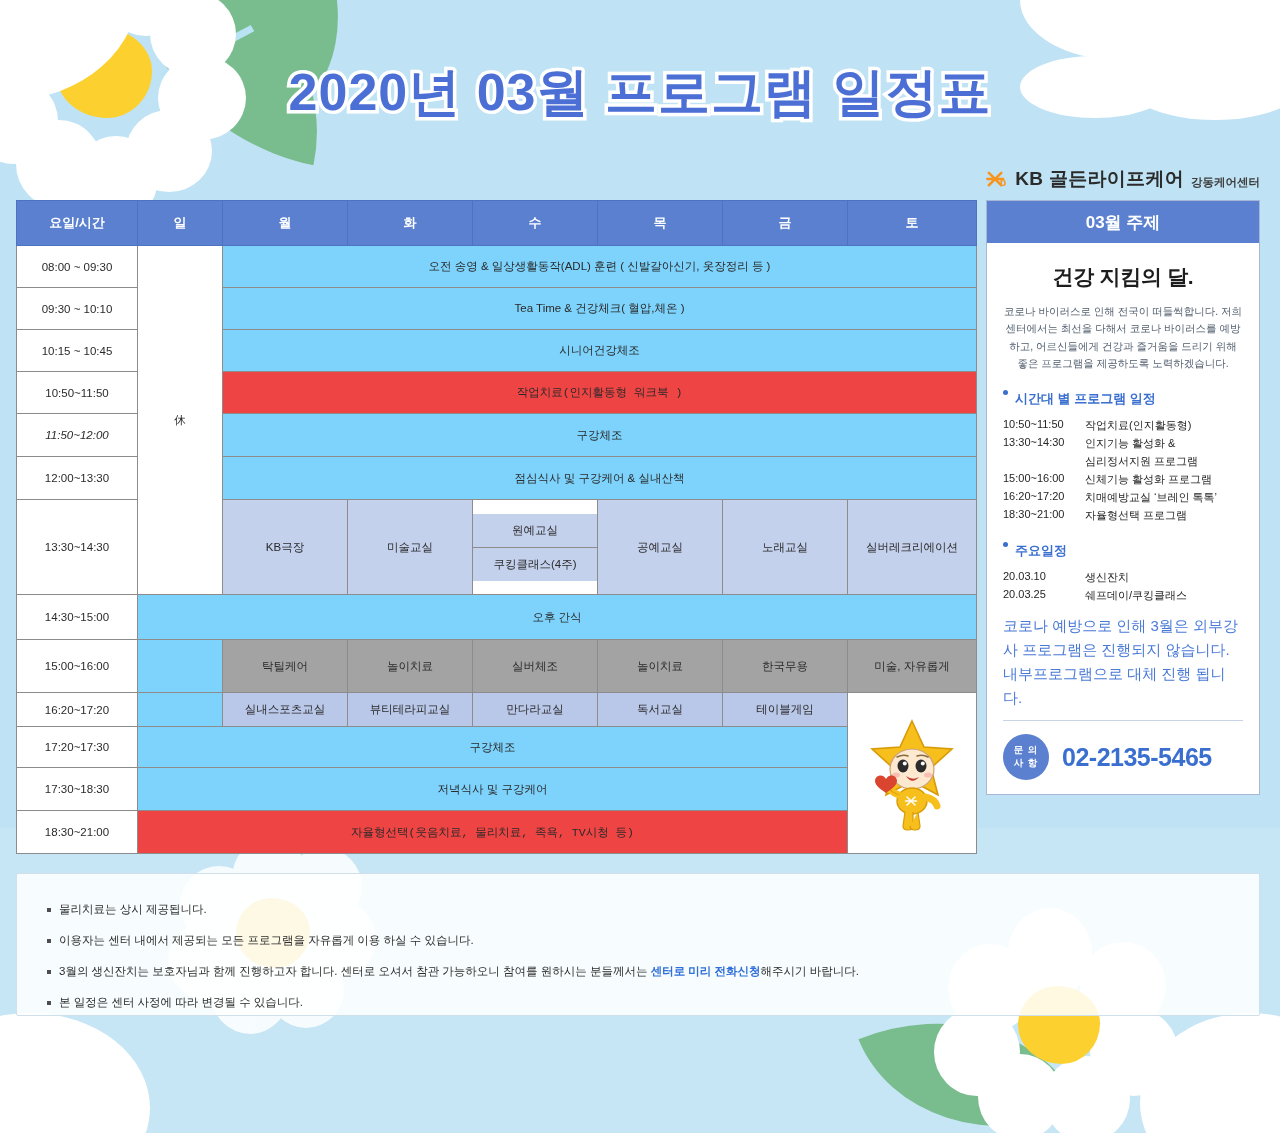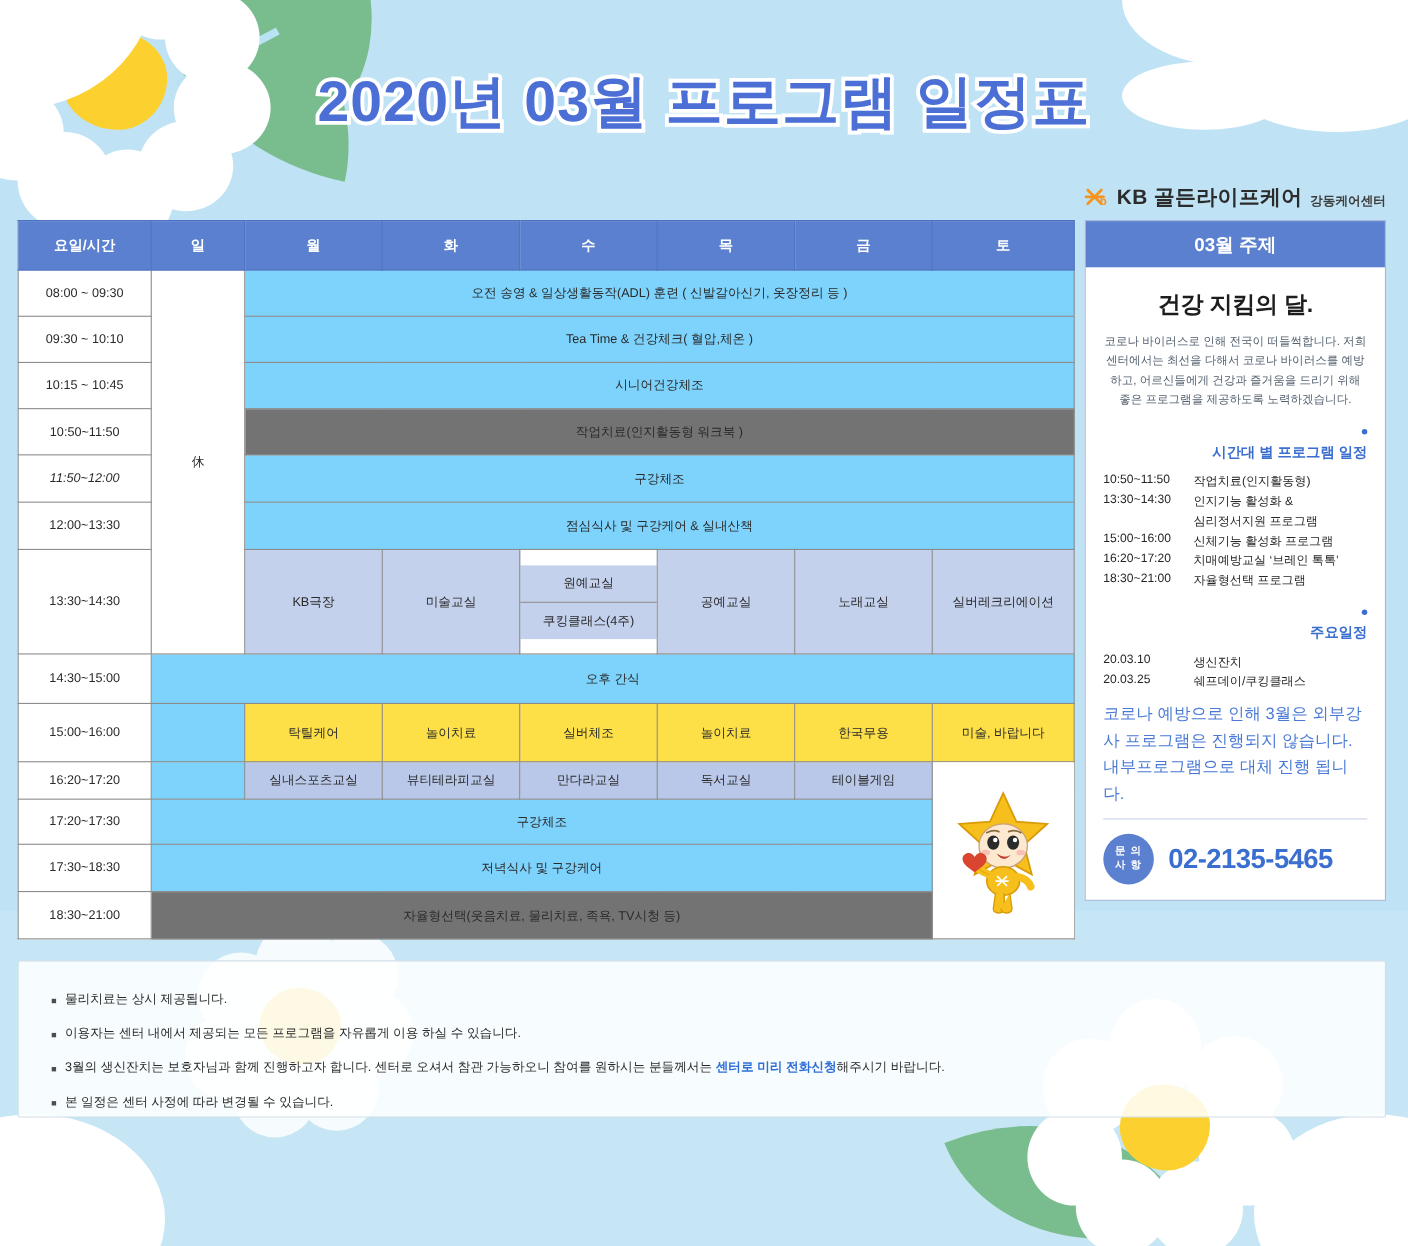--- a/index.html
+++ b/index.html
@@ -120,22 +120,22 @@
     font-size: 13px;
     height: 44px;
     border-color: #4d72c0;
   }
   .time-cell {
     font-size: 11.5px;
     color: #333;
     background: #ffffff;
   }
   .row-white { background: #7dd3fc; }
-  .row-lav-dark { background: #737373; }
-  .row-lav-light { background: #fde047; }
+  .row-lav-dark { background: #ef4444; font-family: Liberation Mono, monospace; }
+  .row-lav-light { background: #a3a3a3; }
   .row-blue-mid { background: #b9c7e8; }
   .row-blue-soft { background: #c4d1ed; }
   .sun-cell {
     background: #ffffff;
     color: #f6b5a6;
     font-size: 15px;
   }
   .split-wrap { padding: 0; }
   .split-inner { width: 100%; border-collapse: collapse; table-layout: fixed; }
   .split-inner td {
@@ -194,23 +194,22 @@
     color: #53606f;
     line-height: 1.65;
     text-align: center;
   }
   .section-head {
     font-size: 13px;
     font-weight: bold;
     color: #3a6fd0;
     margin: 18px 0 8px;
     display: flex;
-    align-items: flex-end;
+    align-items: flex-start;
     gap: 7px;
-    flex-direction: column;
   }
   .bullet-dot {
     width: 5px; height: 5px;
     border-radius: 50%;
     background: #3a6fd0;
     display: inline-block;
     flex: none;
   }
   .sched-list { width: 100%; border-collapse: collapse; }
   .sched-list td {
@@ -442,21 +441,21 @@
     </tr>
 
     <tr>
       <td class="time-cell" style="height:52px;">15:00~16:00</td>
       <td class="row-white"></td>
       <td class="row-lav-light">탁틸케어</td>
       <td class="row-lav-light">놀이치료</td>
       <td class="row-lav-light">실버체조</td>
       <td class="row-lav-light">놀이치료</td>
       <td class="row-lav-light">한국무용</td>
-      <td class="row-lav-light">미술, 바랍니다</td>
+      <td class="row-lav-light">미술, 자유롭게</td>
     </tr>
 
     <tr>
       <td class="time-cell" style="height:33px;">16:20~17:20</td>
       <td class="row-white"></td>
       <td class="row-blue-mid">실내스포츠교실</td>
       <td class="row-blue-mid">뷰티테라피교실</td>
       <td class="row-blue-mid">만다라교실</td>
       <td class="row-blue-mid">독서교실</td>
       <td class="row-blue-mid">테이블게임</td>

